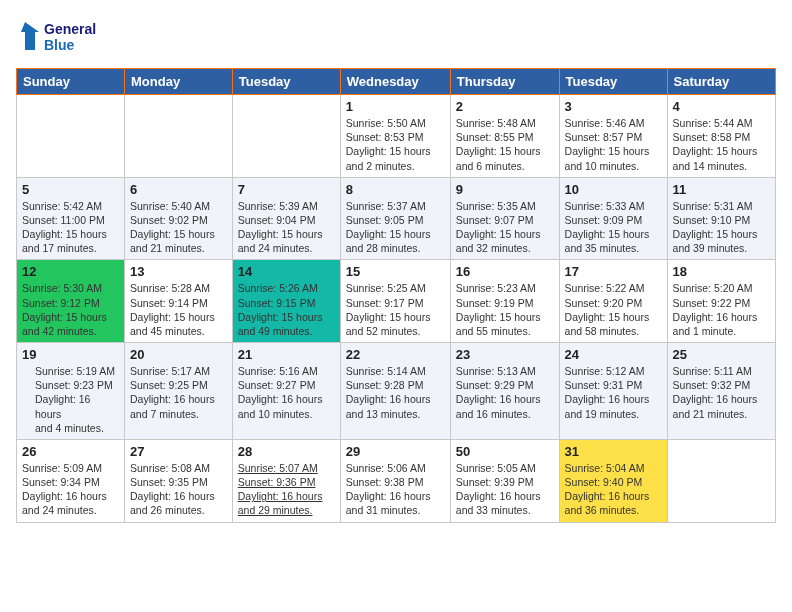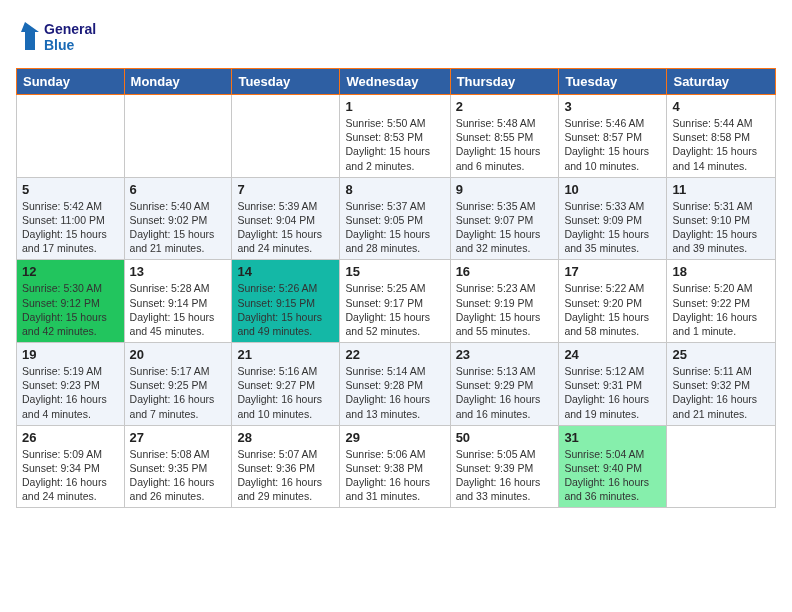--- a/index.html
+++ b/index.html
@@ -236,21 +236,21 @@
           <span class="day-number">18</span>
           <div class="day-info" style="white-space: pre-line;">Sunrise: 5:20 AM
 Sunset: 9:22 PM
 Daylight: 16 hours
 and 1 minute.</div>
         </td>
       </tr>
       <tr>
         <td style="background: rgb(240, 244, 250);">
           <span class="day-number">19</span>
-          <div class="day-info" style="white-space: pre-line;">Sunrise: 5:19 AM
+          <div class="day-info" style="white-space: pre-line; margin-left: 13px;">Sunrise: 5:19 AM
 Sunset: 9:23 PM
 Daylight: 16 hours
 and 4 minutes.</div>
         </td>
         <td style="background: rgb(240, 244, 250);">
           <span class="day-number">20</span>
           <div class="day-info" style="white-space: pre-line;">Sunrise: 5:17 AM
 Sunset: 9:25 PM
 Daylight: 16 hours
 and 7 minutes.</div>
@@ -301,40 +301,40 @@
         </td>
         <td style="background: rgb(255, 255, 255);">
           <span class="day-number">27</span>
           <div class="day-info" style="white-space: pre-line;">Sunrise: 5:08 AM
 Sunset: 9:35 PM
 Daylight: 16 hours
 and 26 minutes.</div>
         </td>
         <td style="background: rgb(255, 255, 255);">
           <span class="day-number">28</span>
-          <div class="day-info" style="white-space: pre-line;">Sunrise: 5:07 AM
+          <div class="day-info" style="white-space: pre-line; text-decoration: underline;">Sunrise: 5:07 AM
 Sunset: 9:36 PM
 Daylight: 16 hours
 and 29 minutes.</div>
         </td>
         <td style="background: rgb(255, 255, 255);">
           <span class="day-number">29</span>
           <div class="day-info" style="white-space: pre-line;">Sunrise: 5:06 AM
 Sunset: 9:38 PM
 Daylight: 16 hours
 and 31 minutes.</div>
         </td>
         <td style="background: rgb(255, 255, 255);">
           <span class="day-number">50</span>
           <div class="day-info" style="white-space: pre-line;">Sunrise: 5:05 AM
 Sunset: 9:39 PM
 Daylight: 16 hours
 and 33 minutes.</div>
         </td>
-        <td style="background: #86efac;">
+        <td style="background: #fde047;">
           <span class="day-number">31</span>
           <div class="day-info" style="white-space: pre-line;">Sunrise: 5:04 AM
 Sunset: 9:40 PM
 Daylight: 16 hours
 and 36 minutes.</div>
         </td>
         <td class="empty-cell" style="background: rgb(255, 255, 255);"></td>
       </tr>
     </tbody>
 </table>

